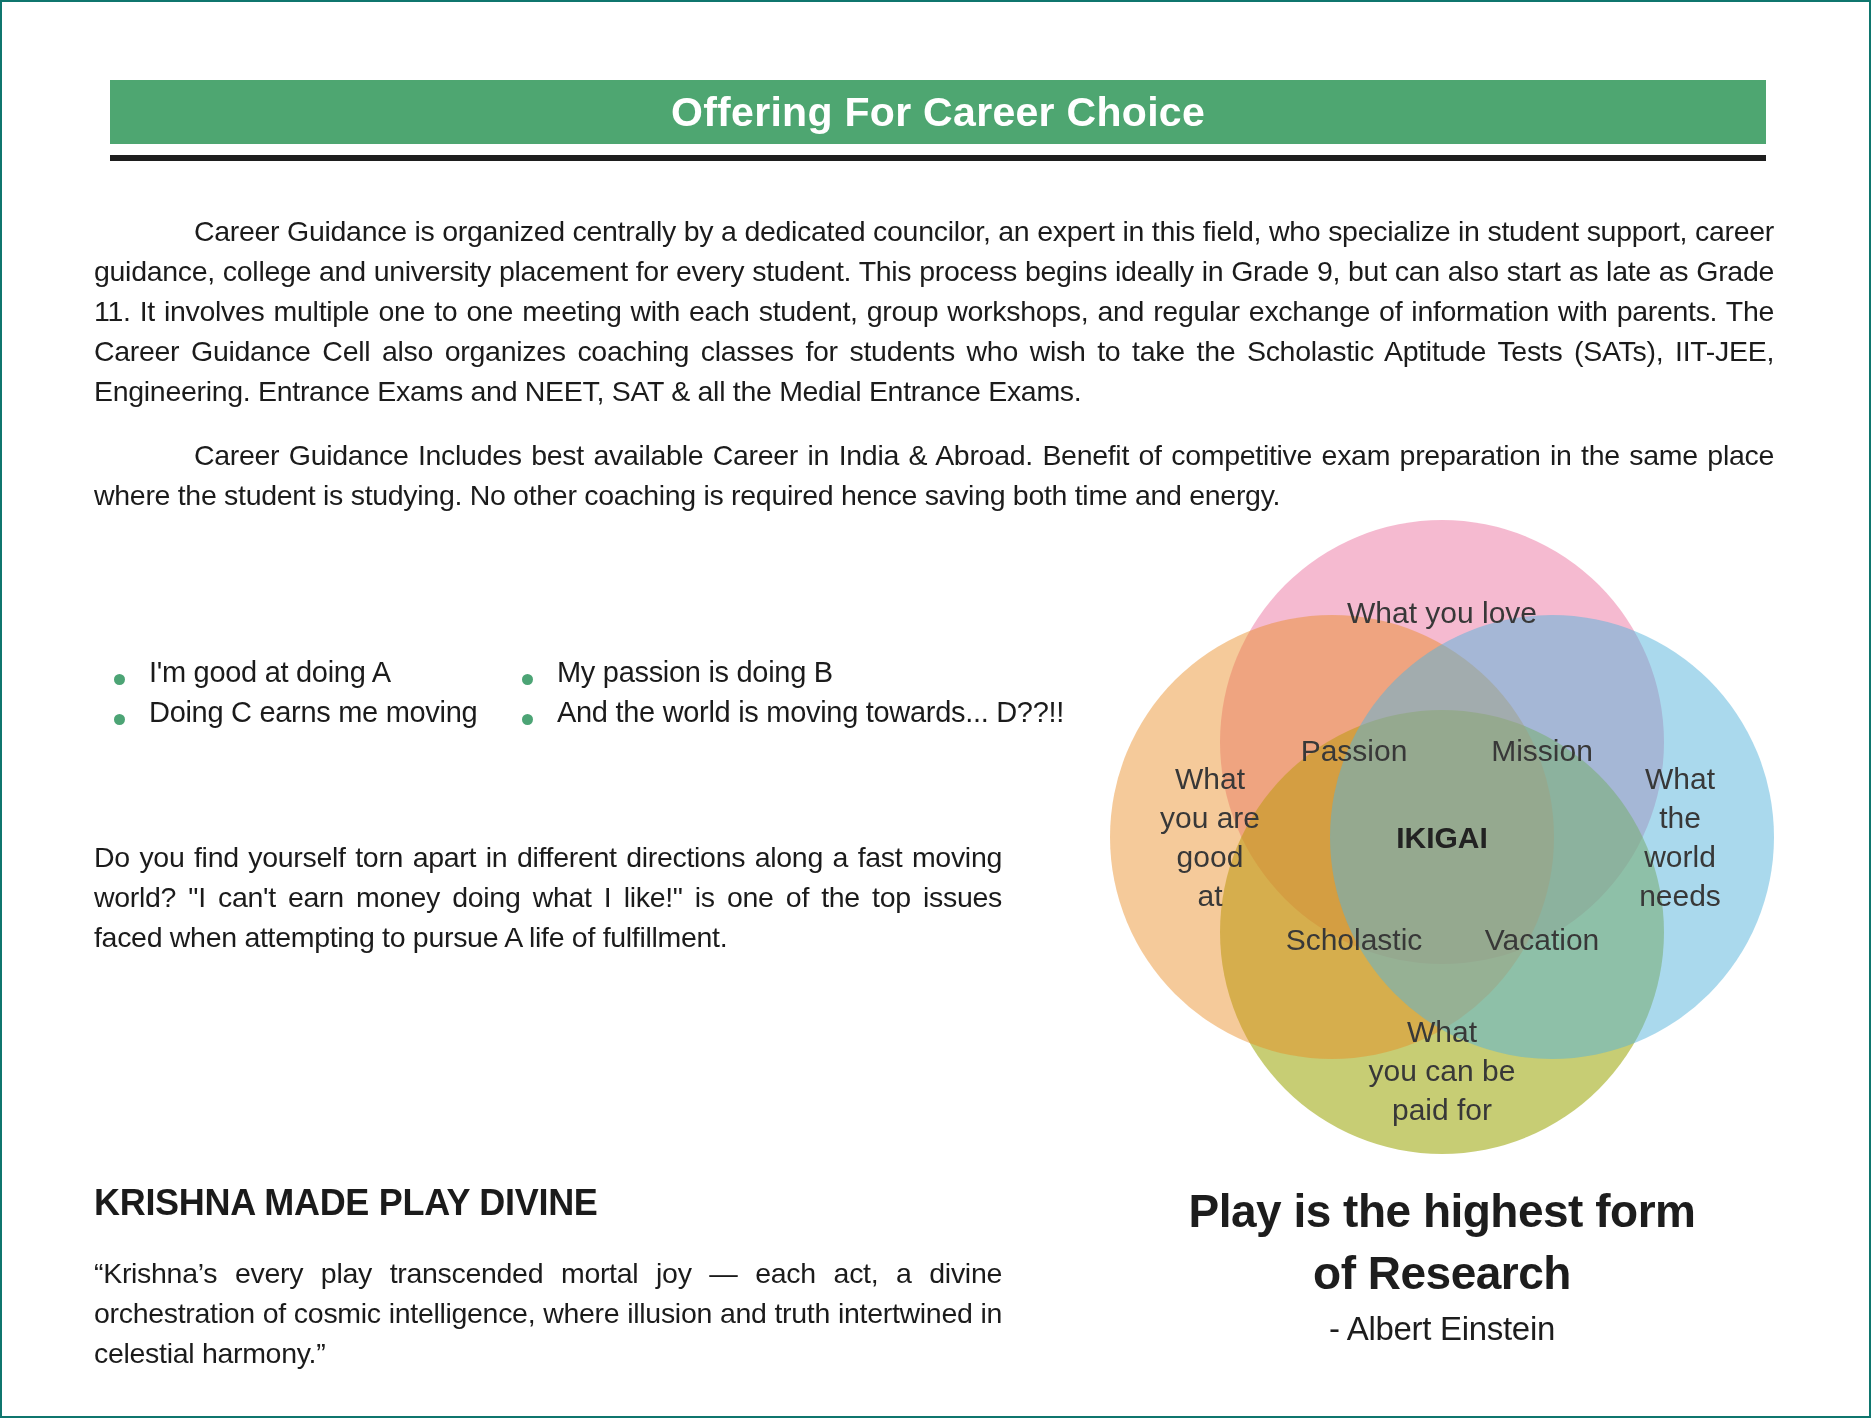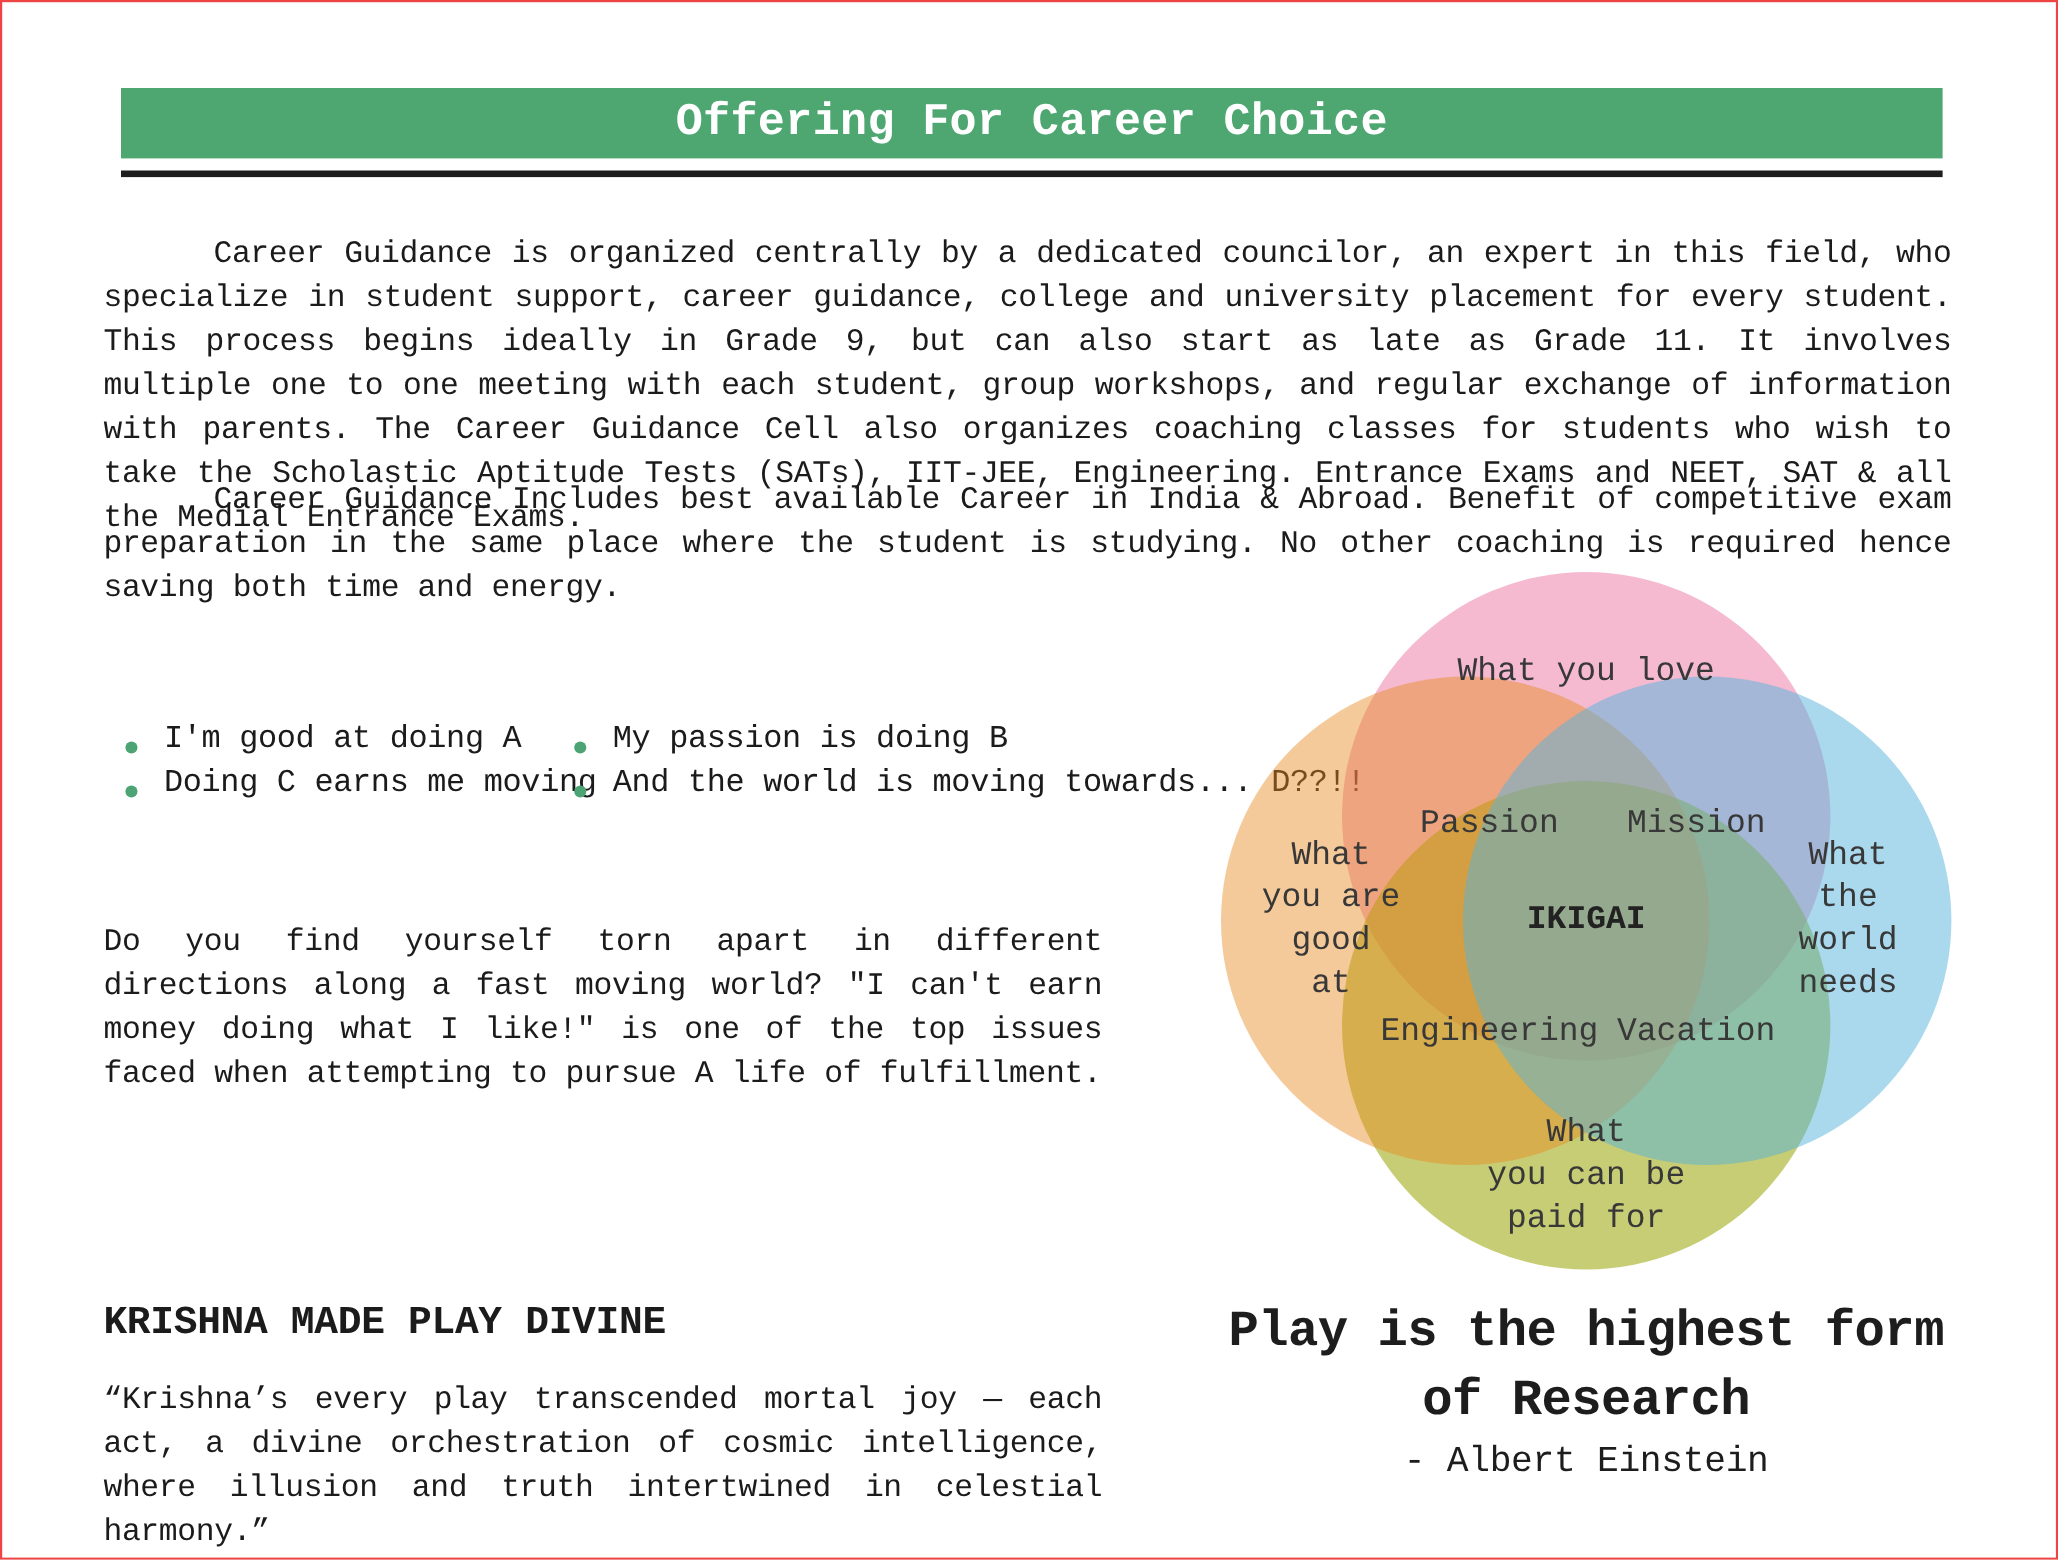--- a/index.html
+++ b/index.html
@@ -1,19 +1,19 @@
 <!DOCTYPE html>
 <html><head>
 <meta charset="utf-8">
 <style>
   html,body { margin:0; padding:0; background:#ececec; }
   .page {
     position:relative; width:1871px; height:1418px; box-sizing:border-box;
-    background:#ffffff; border:2px solid #ef4444; overflow:hidden;
-    font-family:Liberation Mono, monospace; color:#1b1b1b;
+    background:#ffffff; border:2px solid #0f766e; overflow:hidden;
+    font-family:Liberation Sans, sans-serif; color:#1b1b1b;
   }
 
   
   .banner {
     position:absolute; left:108px; top:78px; width:1656px; height:64px;
     background:#4EA671; color:#ffffff; font-size:41px; font-weight:bold;
     text-align:center; line-height:64px; letter-spacing:0.3px;
   }
   .rule {
     position:absolute; left:108px; top:153px; width:1656px; height:6px;
@@ -149,21 +149,21 @@
 
     <div class="vlabel" id="vl-center">IKIGAI</div>
 
     <div class="vlabel multi" id="vl-needs">
       <span class="vline">What</span>
       <span class="vline">the</span>
       <span class="vline">world</span>
       <span class="vline">needs</span>
     </div>
 
-    <div class="vlabel" id="vl-profession">Engineering</div>
+    <div class="vlabel" id="vl-profession">Scholastic</div>
     <div class="vlabel" id="vl-vacation">Vacation</div>
 
     <div class="vlabel multi" id="vl-paid">
       <span class="vline">What</span>
       <span class="vline">you can be</span>
       <span class="vline">paid for</span>
     </div>
   </div>
 
   <div class="einstein">

